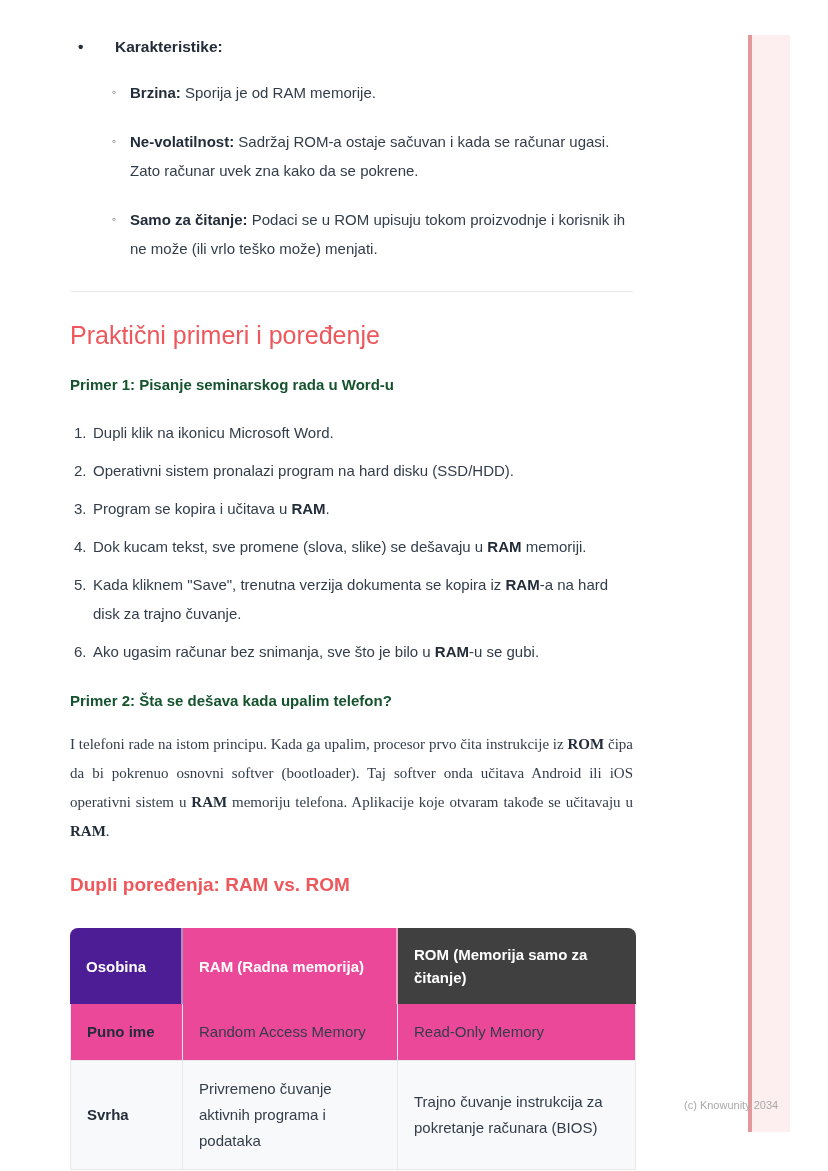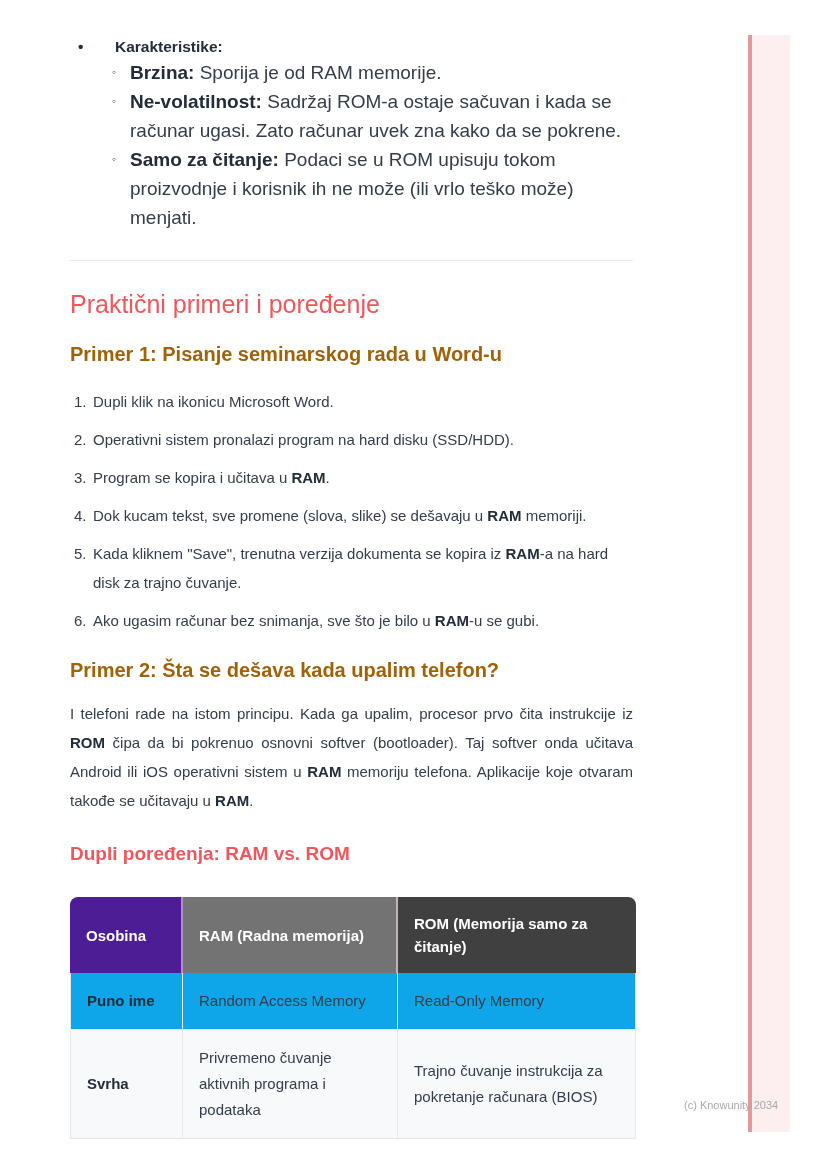--- a/index.html
+++ b/index.html
@@ -18,43 +18,43 @@
     left: 70px;
     top: 0;
     width: 563px;
   }
 
   
   .blist { margin-top: 36px; }
   .l1 { display: flex; font-size: 15.5px; font-weight: 700; line-height: 22px; color: #232d3a; gap: 20px; }
   .l1 .marker { width: 17px; margin-left: 8px; }
   .l1 .marker::before { content: "\2022"; }
-  .sub-item { display: flex; margin-top: 0; font-size: 19px; line-height: 29px; }
+  .sub-item { display: flex; margin-top: 20px; font-size: 15px; line-height: 29px; }
   .sub-item .marker { width: 18px; margin-left: 42px; font-size: 12px; }
   .sub-item .marker::before { content: "\25E6"; font-weight: 700; }
   .sub-item .txt { flex: 1; }
   .lbl { font-weight: 700; color: #232d3a; }
 
   
   .divider { border: none; border-top: 1px solid #e8e8e8; margin: 28px 0 0 0; }
 
   
   .h2-red { font-size: 25px; font-weight: 400; margin: 28px 0 0 0; line-height: 30px; }
   .h3-red { font-size: 19px; font-weight: 700; margin: 26px 0 0 0; line-height: 26px; }
-  .h4-sub { font-size: 20px; font-weight: 700; margin: 24px 0 0 0; line-height: 22px; color: #a16207; }
+  .h4-sub { font-size: 15px; font-weight: 700; margin: 24px 0 0 0; line-height: 22px; color: #14532d; }
 
   
   .steps { margin-top: 22px; }
   .step { display: flex; font-size: 15px; line-height: 29px; margin-top: 9px; }
   .step-num { width: 19px; margin-left: 4px; flex: none; }
   .step-body { max-width: 540px; }
   .step-body b, .para b { color: #232d3a; }
 
   
-  .para { margin-top: 18px; font-size: 15px; line-height: 29px; text-align: justify; }
+  .para { margin-top: 18px; font-size: 15px; line-height: 29px; text-align: justify; font-family: Liberation Serif, serif; }
 
   
   table.cmp {
     margin-top: 30px;
     border-collapse: separate;
     border-spacing: 0;
     width: 566px;
     table-layout: fixed;
   }
   .cmp col.c1 { width: 113px; }
@@ -72,21 +72,21 @@
   }
   .cmp th:first-child { border-top-left-radius: 8px; }
   .cmp th:last-child { border-top-right-radius: 8px; border-right: none; }
   .cmp td {
     font-size: 15px;
     line-height: 26px;
     padding: 15px 16px;
     border-bottom: 1px solid #e7e8ea;
     border-right: 1px solid #e7e8ea;
     vertical-align: middle;
-    background: #0ea5e9;
+    background: #ec4899;
   }
   .cmp td:first-child { border-left: 1px solid #e7e8ea; font-weight: 700; color: #232d3a; }
   .cmp tbody tr:nth-child(even) td { background: #f8f9fa; }
 
   
   .bar-light { position: absolute; left: 752px; top: 35px; width: 38px; height: 1097px; background: #fdeef0; z-index: 1; }
   .bar-dark  { position: absolute; left: 748px; top: 35px; width: 4px;  height: 1097px; background: #e5989c; z-index: 2; }
   .watermark { position: absolute; left: 684px; top: 1099px; font-size: 11px; color: #a9a9a9; z-index: 3; white-space: nowrap; }
 </style>
 </head>
@@ -155,21 +155,21 @@
 
     <table class="cmp">
       <colgroup>
           <col class="c1">
           <col class="c2">
           <col class="c3">
         </colgroup>
       <thead>
         <tr>
           <th style="background:#4c1d95">Osobina</th>
-          <th style="background:#737373">RAM (Radna memorija)</th>
+          <th style="background:#ec4899">RAM (Radna memorija)</th>
           <th style="background:#404040">ROM (Memorija samo za čitanje)</th>
         </tr>
       </thead>
       <tbody>
         <tr>
           <td>Puno ime</td>
           <td>Random Access Memory</td>
           <td>Read-Only Memory</td>
         </tr>
         <tr>

